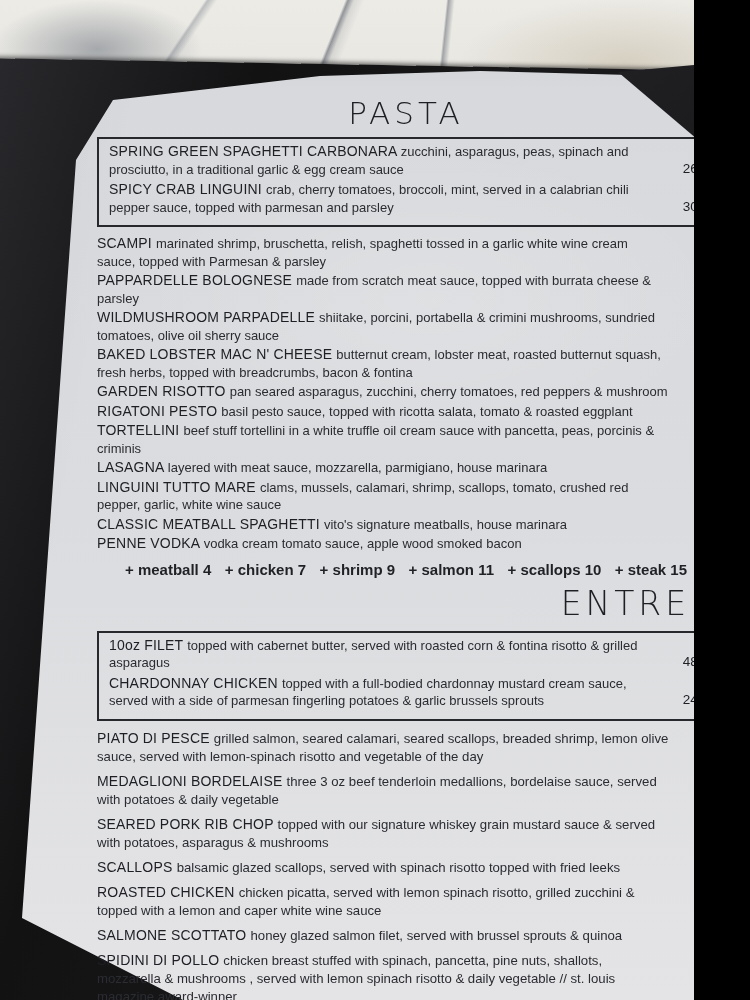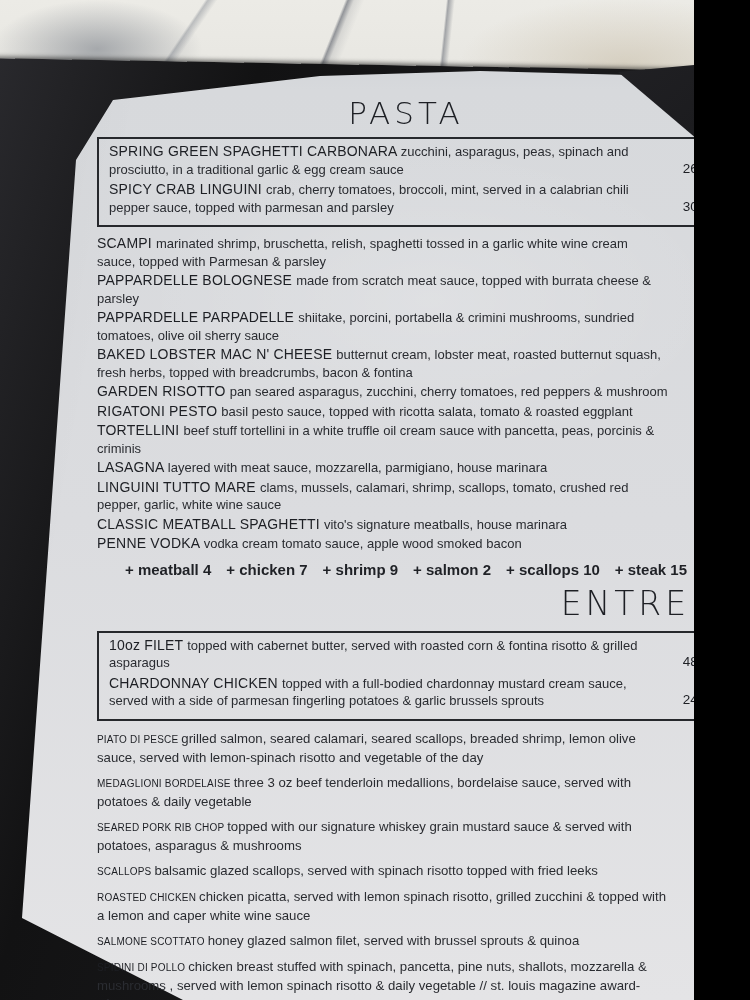--- a/index.html
+++ b/index.html
@@ -42,21 +42,21 @@
   .t-entree{font-size:33px;margin:6px 0 8px;text-align:right;}
 
   .boxed{border:2px solid #26282c;padding:4px 10px 6px 10px;margin:6px 0 8px;}
   .item{position:relative;padding-right:46px;margin-bottom:2px;line-height:16.5px;}
   .iname{font-size:14px;letter-spacing:.2px;color:#1d1f24;}
   .idesc{font-size:13px;color:#2a2c31;}
   .price{position:absolute;right:0;bottom:1px;font-size:13.5px;color:#1d1f24;}
   .boxed .item{margin-bottom:3px;}
 
   .entree-list .item{margin-bottom:7px;line-height:17px;}
-  .entree-list .iname{font-size:10px;}
+  .entree-list .iname{font-size:14px;}
   .entree-list .idesc{font-size:13.2px;}
 
   .addons{display:flex;justify-content:space-between;font-size:15px;color:#1f2126;
     margin:8px 0 2px;padding:0 28px;font-weight:bold;}
 </style>
 </head>
 <body>
 
 <div class="photo">
   <div class="marble"></div>
@@ -86,21 +86,21 @@
         <span class="iname">SCAMPI  </span>
         <span class="idesc">marinated shrimp, bruschetta, relish, spaghetti tossed in a garlic white wine cream sauce, topped with Parmesan &amp; parsley</span>
         <span class="price">30*</span>
       </div>
       <div class="item">
         <span class="iname">PAPPARDELLE BOLOGNESE  </span>
         <span class="idesc">made from scratch meat sauce, topped with burrata cheese &amp; parsley</span>
         <span class="price">28*</span>
       </div>
       <div class="item">
-        <span class="iname">PAPPARDELLE PARPADELLE  </span>
+        <span class="iname">WILDMUSHROOM PARPADELLE  </span>
         <span class="idesc">shiitake, porcini, portabella &amp; crimini mushrooms, sundried tomatoes, olive oil sherry sauce</span>
         <span class="price">20*</span>
       </div>
       <div class="item">
         <span class="iname">BAKED LOBSTER MAC N' CHEESE  </span>
         <span class="idesc">butternut cream, lobster meat, roasted butternut squash, fresh herbs, topped with breadcrumbs, bacon &amp; fontina</span>
         <span class="price">28*</span>
       </div>
       <div class="item">
         <span class="iname">GARDEN RISOTTO  </span>
@@ -136,21 +136,21 @@
         <span class="iname">PENNE VODKA  </span>
         <span class="idesc">vodka cream tomato sauce, apple wood smoked bacon</span>
         <span class="price">18*</span>
       </div>
     </div>
 
     <div class="addons">
       <span>+ meatball 4</span>
       <span>+ chicken 7</span>
       <span>+ shrimp 9</span>
-      <span>+ salmon 2</span>
+      <span>+ salmon 11</span>
       <span>+ scallops 10</span>
       <span>+ steak 15</span>
     </div>
 
     <h1 class="sec-title t-entree">ENTREÉ</h1>
 
     <div class="boxed entree-box">
       <div class="item">
         <span class="iname">10oz FILET  </span>
         <span class="idesc">topped with cabernet butter, served with roasted corn &amp; fontina risotto &amp; grilled asparagus</span>

